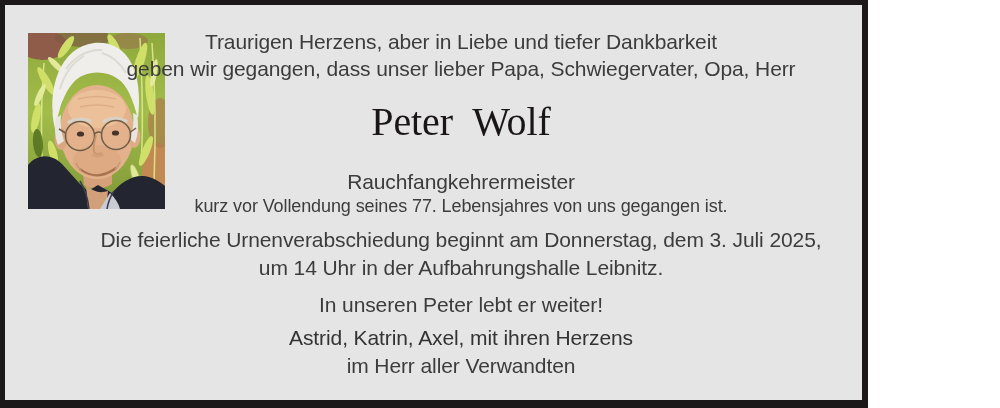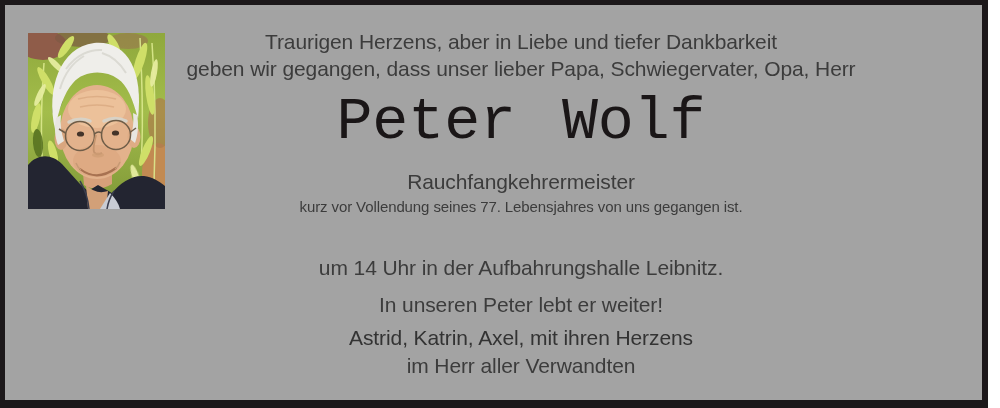--- a/index.html
+++ b/index.html
@@ -2,24 +2,24 @@
 <html><head>
 <meta charset="utf-8">
 <style>
   html, body {
     margin: 0;
     padding: 0;
     background: #ffffff;
   }
   .card {
     position: relative;
-    width: 988px;
+    width: 868px;
     height: 408px;
     box-sizing: border-box;
-    background: #a3a3a3;
+    background: #e5e5e5;
     border-style: solid;
     border-color: #1c181a;
     border-width: 5px 6px 8px 5px;
     overflow: hidden;
     font-family: "Liberation Sans", sans-serif;
     color: #3c3c3c;
   }
   .content {
     position: absolute;
     left: 55px;
@@ -32,30 +32,30 @@
     position: absolute;
     left: 0;
     right: 0;
     margin: 0;
     font-weight: 400;
     letter-spacing: -0.1px;
   }
   .intro    { top: 23px;  font-size: 21px; line-height: 27px; }
   .name     {
     top: 89px;
-    font-family: Liberation Mono, monospace;
+    font-family: Liberation Serif, serif;
     font-weight: 700;
-    font-size: 60px;
+    font-size: 40px;
     line-height: 56px;
     color: #1a1617;
     word-spacing: 10px;
     letter-spacing: 0.3px;
   }
   .profession { top: 164px; font-size: 21px; line-height: 26px; }
-  .passing    { top: 188px; font-size: 15px; line-height: 27px; }
+  .passing    { top: 188px; font-size: 18px; line-height: 27px; }
   .funeral    { top: 221px; font-size: 21px; line-height: 27.5px; }
   .closing    { top: 286px; font-size: 21px; line-height: 27px; }
   .family     { top: 319px; font-size: 21px; line-height: 27px; font-weight: 700; color: #333333; letter-spacing: 0; }
   .behalf     { top: 347px; font-size: 21px; line-height: 27px; }
   .photo {
     position: absolute;
     left: 23px;
     top: 28px;
     width: 137px;
     height: 176px;
@@ -154,21 +154,21 @@
       <span>geben wir gegangen, dass unser lieber Papa, Schwiegervater, Opa, Herr</span>
     </p>
 
     <h1 class="name">Peter Wolf</h1>
 
     <p class="profession">Rauchfangkehrermeister</p>
 
     <p class="passing">kurz vor Vollendung seines 77. Lebensjahres von uns gegangen ist.</p>
 
     <p class="funeral">
-      <br>
+      <span>Die feierliche Urnenverabschiedung beginnt am Donnerstag, dem 3. Juli 2025,</span><br>
       <span>um 14 Uhr in der Aufbahrungshalle Leibnitz.</span>
     </p>
 
     <p class="closing">In unseren Peter lebt er weiter!</p>
 
     <p class="family">Astrid, Katrin, Axel, mit ihren Herzens</p>
 
     <p class="behalf">im Herr aller Verwandten</p>
 
   </div>

